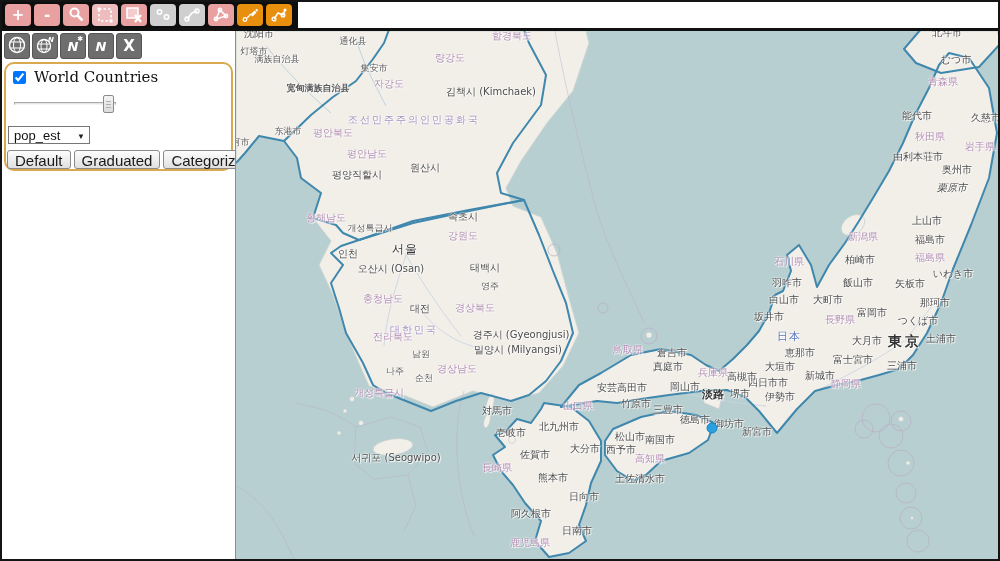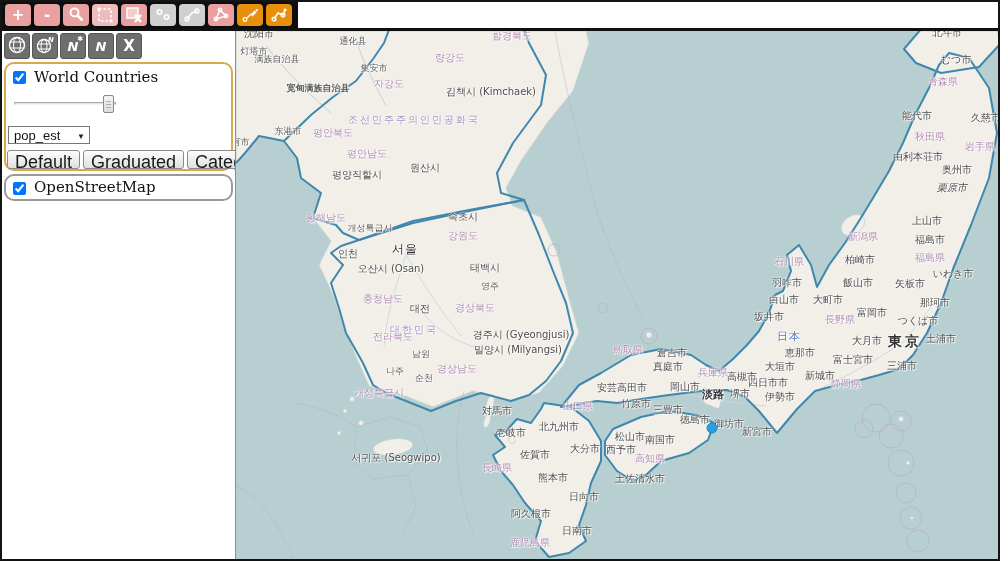--- a/index.html
+++ b/index.html
@@ -57,21 +57,21 @@
     background:repeating-linear-gradient(#b0b0b0 0 1px, transparent 1px 3px);
   }
   .attr-select {
     position:absolute; left:2px; top:62px; width:82px; height:18px; background:#fff;
     border:1px solid #777; font-size:13px; color:#111; display:flex; align-items:center;
     padding-left:5px; cursor:pointer;
   }
   .attr-select .arrow { position:absolute; right:4px; top:5px; font-size:8px; color:#222; }
   .style-btns { position:absolute; left:1px; top:86px; display:flex; gap:3px; }
   .cbtn {
-    height:19px; padding:1px 7px; font-size:18px; color:#1a1a1a; cursor:pointer;
+    height:19px; padding:1px 7px; font-size:15px; color:#1a1a1a; cursor:pointer;
     background:linear-gradient(#fdfdfd,#e0e0e0); border:1px solid #8a8a8a; border-radius:3px;
     font-family:"Liberation Sans", sans-serif; white-space:nowrap;text-align:center;
   }
   
   .map {
     position:absolute; left:233px; top:29px; width:763px; height:528px;
     background:var(--sea); overflow:hidden; border-left:1px solid #8d8d8d;
   }
   .map svg { position:absolute; left:0; top:0; }
   .land { fill:var(--land); stroke:#ccd5d1; stroke-width:1; }
@@ -235,24 +235,20 @@
         <span>pop_est</span>
         <span class="arrow">▼</span>
       </div>
       <div class="style-btns">
         <button class="cbtn">Default</button>
         <button class="cbtn">Graduated</button>
         <button class="cbtn">Categorized</button>
       </div>
     </div>
 
-    <div class="panel panel2">
-      <input type="checkbox" checked="" class="chk" style="left: 7px; top: 6px;">
-      <span class="panel-title" style="left:28px;top:2px">OpenStreetMap</span>
-    </div>
   </div>
 
   <div class="map">
     <svg width="763" height="528" viewBox="0 0 763 528">
 
       <path class="land" d="M0,0 L350,0 L353,12 L337,60 L311,92 L285,130 L270,157 L277,175 L305,186 L321,222 L333,267 L343,302 L327,335 L303,362 L273,370 L237,360 L197,376 L167,364 L133,355 L121,328 L107,294 L97,264 L83,234 L95,210 L77,187 L85,162 L65,147 L61,127 L48,110 L23,105 L9,122 L0,132 Z"></path>
       <path class="land" d="M713,22 L733,27 L753,57 L761,102 L753,147 L735,194 L717,238 L705,272 L691,302 L677,324 L663,338 L643,344 L621,350 L601,354 L579,360 L561,378 L541,402 L523,380 L509,366 L491,359 L465,360 L433,364 L405,368 L381,372 L361,370 L325,376 L343,354 L365,342 L395,324 L425,318 L455,324 L470,334 L483,340 L497,328 L511,314 L523,300 L533,282 L539,264 L547,260 L555,240 L551,224 L563,214 L575,234 L581,256 L593,234 L609,212 L623,190 L637,167 L653,140 L667,112 L679,84 L693,57 L703,34 Z"></path>
       <path class="land" d="M668,18 L685,0 L761,0 L765,12 L743,36 L705,42 L680,32 Z"></path>
       <path class="land" d="M377,398 L405,386 L433,380 L460,384 L478,392 L472,409 L453,422 L425,430 L410,444 L397,450 L381,440 L369,424 L369,410 Z"></path>
       <path class="land" d="M308,372 L335,376 L353,390 L365,410 L365,430 L355,452 L350,474 L343,494 L350,510 L333,522 L313,526 L299,510 L305,490 L289,472 L277,454 L265,440 L257,424 L269,416 L259,404 L270,400 L281,388 L295,392 L305,378 Z"></path>

